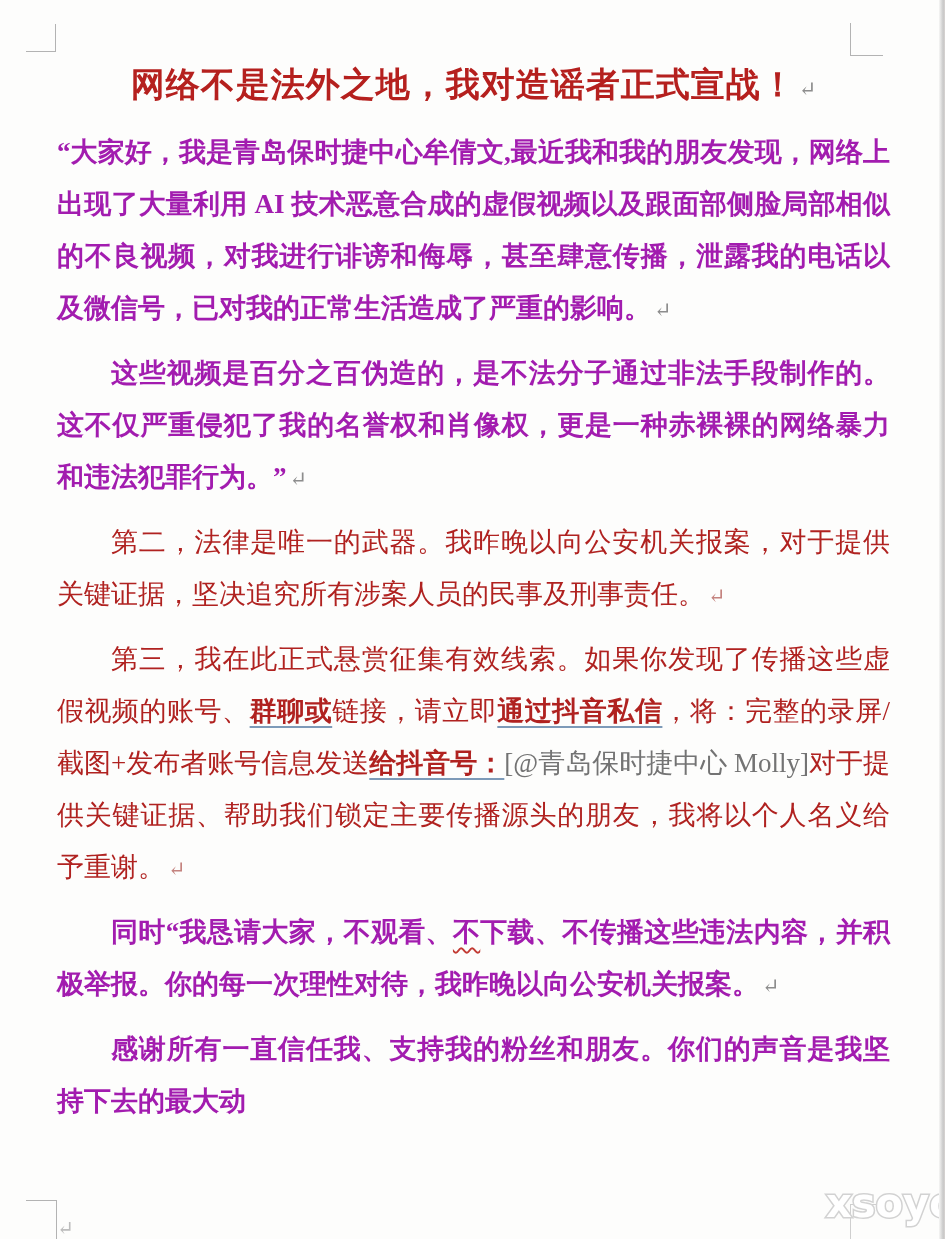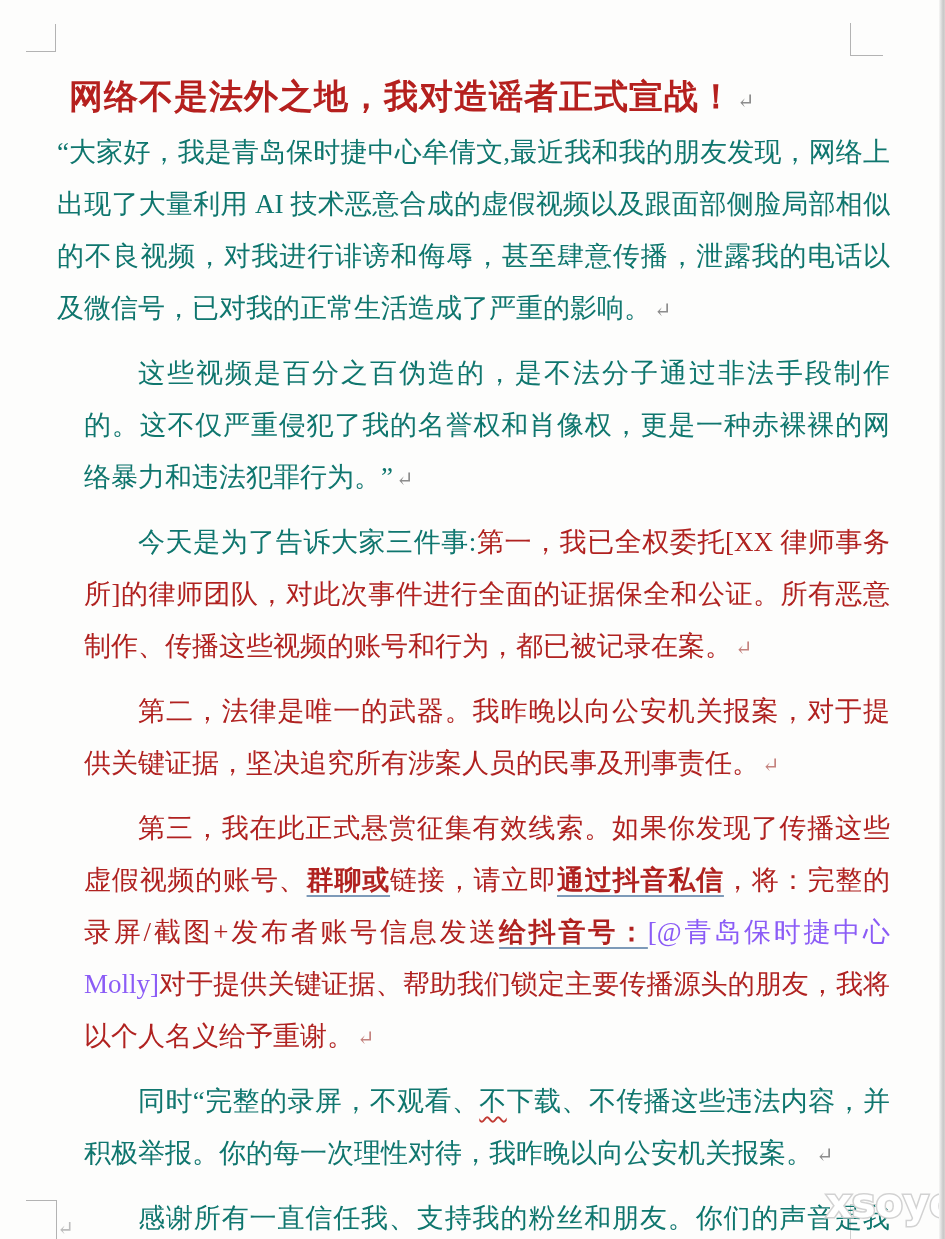--- a/index.html
+++ b/index.html
@@ -18,37 +18,37 @@
   .crop.tl { left:26px; top:24px; width:29px; height:27px;
     border-right:1px solid #b3b3b3; border-bottom:1px solid #b3b3b3; }
   .crop.tr { left:850px; top:23px; width:32px; height:32px;
     border-left:1px solid #b3b3b3; border-bottom:1px solid #b3b3b3; }
   .crop.bl { left:26px; top:1200px; width:30px; height:39px;
     border-right:1px solid #b3b3b3; border-top:1px solid #b3b3b3; }
   .crop.br { left:850px; top:1204px; width:32px; height:35px;
     border-left:1px solid #cfcfcf; border-top:1px solid #cfcfcf; }
 
   .doc-title {
-    position:absolute; left:57px; top:62px; width:833px; margin:12px;
-    text-align:left; font-size:34px; font-weight:bold; color:#b5201e;
+    position:absolute; left:57px; top:62px; width:833px; margin:0;
+    text-align:center; font-size:34px; font-weight:bold; color:#b5201e;
     line-height:46px; letter-spacing:1px;
   }
   .doc-title .pilcrow { font-weight:normal; letter-spacing:0; }
 
   .doc-body {
     position:absolute; left:57px; top:126px; width:833px;
     font-size:27px; line-height:52px; color:#1d1d1f;
     text-align:justify;
   }
   .doc-body p { margin:0 0 11px 0; }
-  .doc-body p.indent { text-indent:54px;margin-left:27px; }
+  .doc-body p.indent { text-indent:54px; }
 
-  .c-black { color:#0f766e; }
+  .c-black { color:#a21caf;font-weight:bold; }
   .c-red   { color:#b02220; }
-  .c-blue  { color:#8b5cf6; }
+  .c-blue  { color:#737373; }
 
   .u {
     text-decoration:underline;
     text-decoration-color:#7d9ab8;
     text-decoration-thickness:2px;
     text-underline-offset:6px;
     font-weight:bold;
   }
   .wavy {
     text-decoration:underline;
@@ -82,24 +82,23 @@
   <div class="crop tl"></div>
   <div class="crop tr"></div>
   <div class="crop bl"></div>
   <div class="crop br"></div>
 
   <h1 class="doc-title"><span>网络不是法外之地，我对造谣者正式宣战！</span><span class="pilcrow pg">↵</span></h1>
 
   <div class="doc-body" id="doc-body">
       <p><span class="c-black">“大家好，我是青岛保时捷中心牟倩文,最近我和我的朋友发现，网络上出现了大量利用 AI 技术恶意合成的虚假视频以及跟面部侧脸局部相似的不良视频，对我进行诽谤和侮辱，甚至肆意传播，泄露我的电话以及微信号，已对我的正常生活造成了严重的影响。</span><span class="pilcrow pg">↵</span></p>
       <p class="indent"><span class="c-black">这些视频是百分之百伪造的，是不法分子通过非法手段制作的。这不仅严重侵犯了我的名誉权和肖像权，更是一种赤裸裸的网络暴力和违法犯罪行为。”</span><span class="pilcrow pg">↵</span></p>
-      <p class="indent"><span class="c-black">今天是为了告诉大家三件事:</span><span class="c-red">第一，我已全权委托[XX 律师事务所]的律师团队，对此次事件进行全面的证据保全和公证。所有恶意制作、传播这些视频的账号和行为，都已被记录在案。</span><span class="pilcrow pr">↵</span></p>
       <p class="indent"><span class="c-red">第二，法律是唯一的武器。我昨晚以向公安机关报案，对于提供关键证据，坚决追究所有涉案人员的民事及刑事责任。</span><span class="pilcrow pr">↵</span></p>
       <p class="indent"><span class="c-red">第三，我在此正式悬赏征集有效线索。如果你发现了传播这些虚假视频的账号、</span><span class="c-red u">群聊或</span><span class="c-red">链接，请立即</span><span class="c-red u">通过抖音私信</span><span class="c-red">，将：完整的录屏/截图+发布者账号信息发送</span><span class="c-red u">给抖音号：</span><span class="c-blue">[@青岛保时捷中心 Molly]</span><span class="c-red">对于提供关键证据、帮助我们锁定主要传播源头的朋友，我将以个人名义给予重谢。</span><span class="pilcrow pr">↵</span></p>
-      <p class="indent"><span class="c-black">同时“完整的录屏，不观看、</span><span class="c-black wavy">不</span><span class="c-black">下载、不传播这些违法内容，并积极举报。你的每一次理性对待，我昨晚以向公安机关报案。</span><span class="pilcrow pg">↵</span></p>
+      <p class="indent"><span class="c-black">同时“我恳请大家，不观看、</span><span class="c-black wavy">不</span><span class="c-black">下载、不传播这些违法内容，并积极举报。你的每一次理性对待，我昨晚以向公安机关报案。</span><span class="pilcrow pg">↵</span></p>
       <p class="indent"><span class="c-black">感谢所有一直信任我、支持我的粉丝和朋友。你们的声音是我坚持下去的最大动</span></p>
     </div>
 
   <span class="end-mark">↵</span>
 
   <div class="watermark">xsoyo</div>
 
   <div class="edge-right"></div>
 </div>
 

